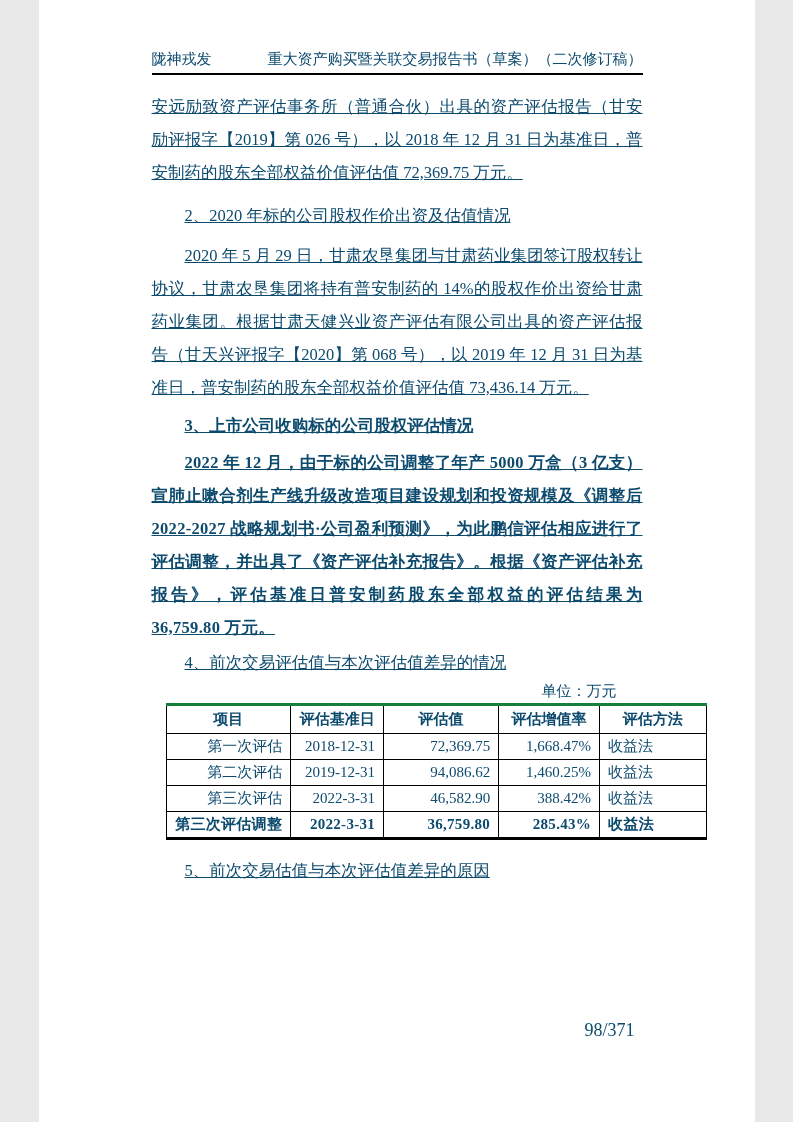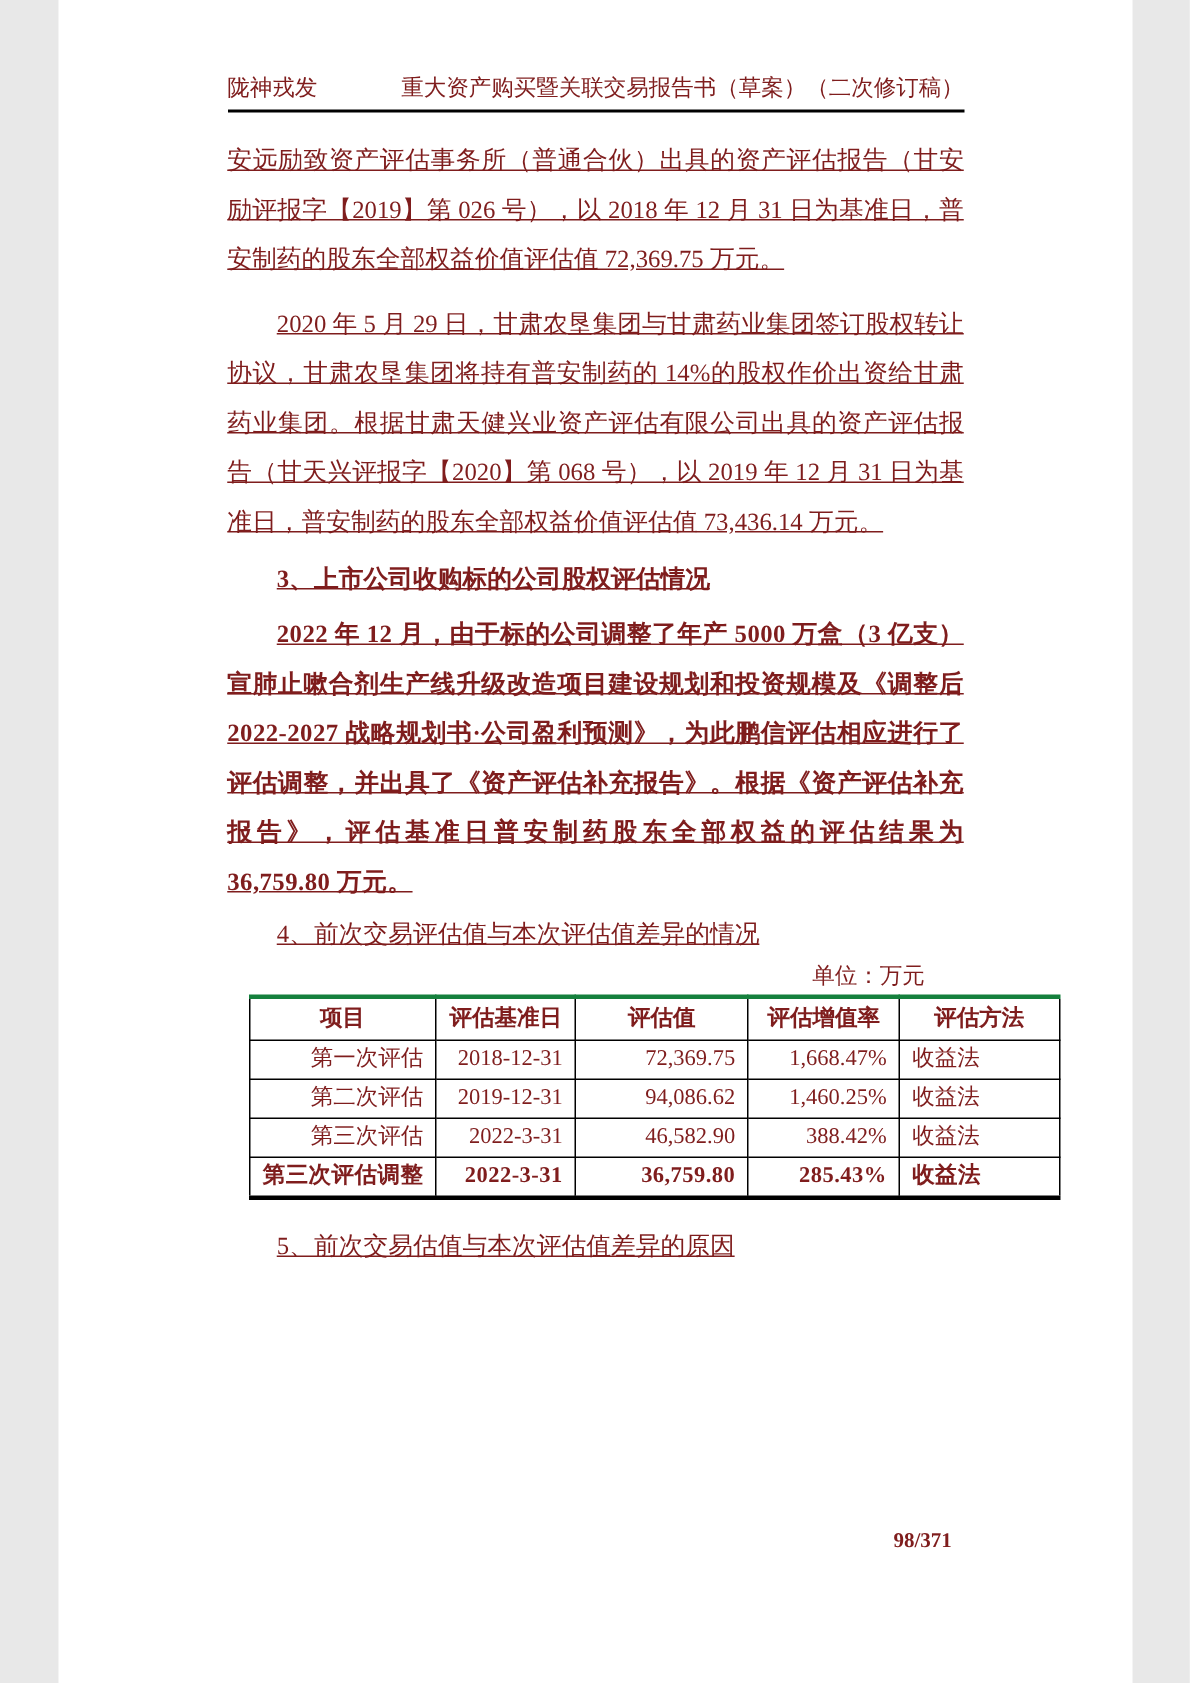--- a/index.html
+++ b/index.html
@@ -2,21 +2,21 @@
 <html><head>
 <meta charset="utf-8">
 <style>
   html, body { margin: 0; padding: 0; background: #e8e8e8; }
   .page {
     position: relative;
     width: 688px;
     height: 1122px;
     margin: 0 auto;
     background: #ffffff;
-    color: #7f1d1d;
+    color: #0c4a6e;
     font-family: "Liberation Serif", "DejaVu Serif", serif;
     overflow: hidden;
     padding-left: 28px;
   }
   
   .page-header {
     position: absolute;
     top: 50px;
     left: 113px;
     right: 112px;
@@ -88,37 +88,38 @@
   td.c-date   { text-align: right; }
   td.c-value  { text-align: right; }
   td.c-rate   { text-align: right; }
   td.c-method { text-align: left; }
   tr.emphasis td { font-weight: 700; letter-spacing: 0.3px; }
   
   .page-footer {
     position: absolute;
     top: 1020px;
     right: 120px;
-    font-size: 14px;
-    font-weight: 700;
+    font-size: 18px;
+    font-weight: 400;
   }
 </style>
 </head>
 <body>
 
 <div class="page">
 
   <div class="page-header">
     <span>陇神戎发</span>
     <span>重大资产购买暨关联交易报告书（草案）（二次修订稿）</span>
   </div>
 
   <div class="content">
     <p class="no-indent mb-a">安远励致资产评估事务所（普通合伙）出具的资产评估报告（甘安励评报字【2019】第 026 号），以 2018 年 12 月 31 日为基准日，普安制药的股东全部权益价值评估值 72,369.75 万元。</p>
 
+    <p class="heading mb-b">2、2020 年标的公司股权作价出资及估值情况</p>
 
     <p class="para mb-c">2020 年 5 月 29 日，甘肃农垦集团与甘肃药业集团签订股权转让协议，甘肃农垦集团将持有普安制药的 14%的股权作价出资给甘肃药业集团。根据甘肃天健兴业资产评估有限公司出具的资产评估报告（甘天兴评报字【2020】第 068 号），以 2019 年 12 月 31 日为基准日，普安制药的股东全部权益价值评估值 73,436.14 万元。</p>
 
     <p class="heading bold mb-d">3、上市公司收购标的公司股权评估情况</p>
 
 
     <p class="para kai-bold mb-e">2022 年 12 月，由于标的公司调整了年产 5000 万盒（3 亿支）宣肺止嗽合剂生产线升级改造项目建设规划和投资规模及《调整后 2022-2027 战略规划书·公司盈利预测》，为此鹏信评估相应进行了评估调整，并出具了《资产评估补充报告》。根据《资产评估补充报告》，评估基准日普安制药股东全部权益的评估结果为 36,759.80 万元。</p>
 
     <p class="heading">4、前次交易评估值与本次评估值差异的情况</p>
 

